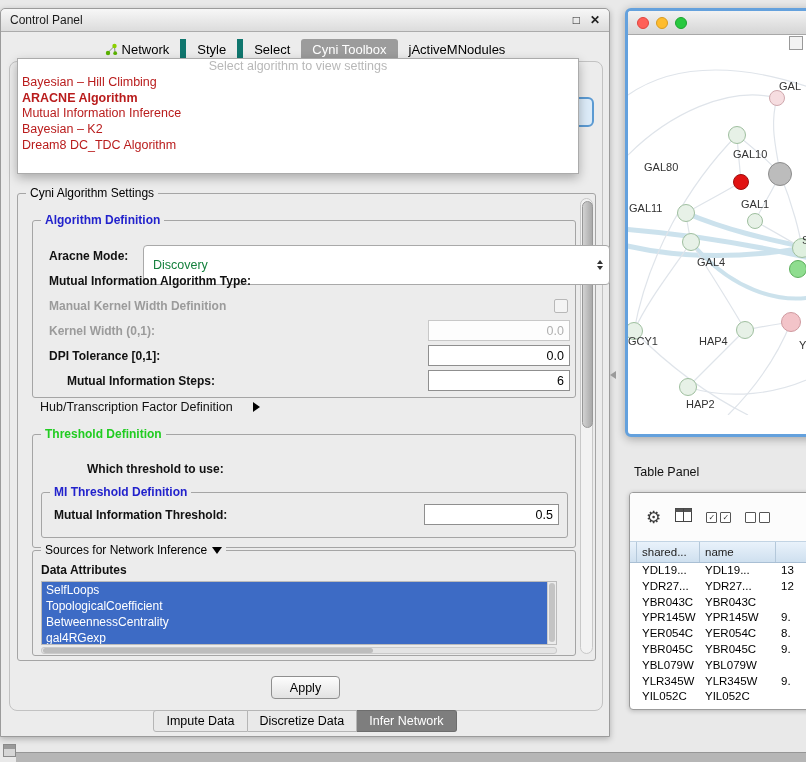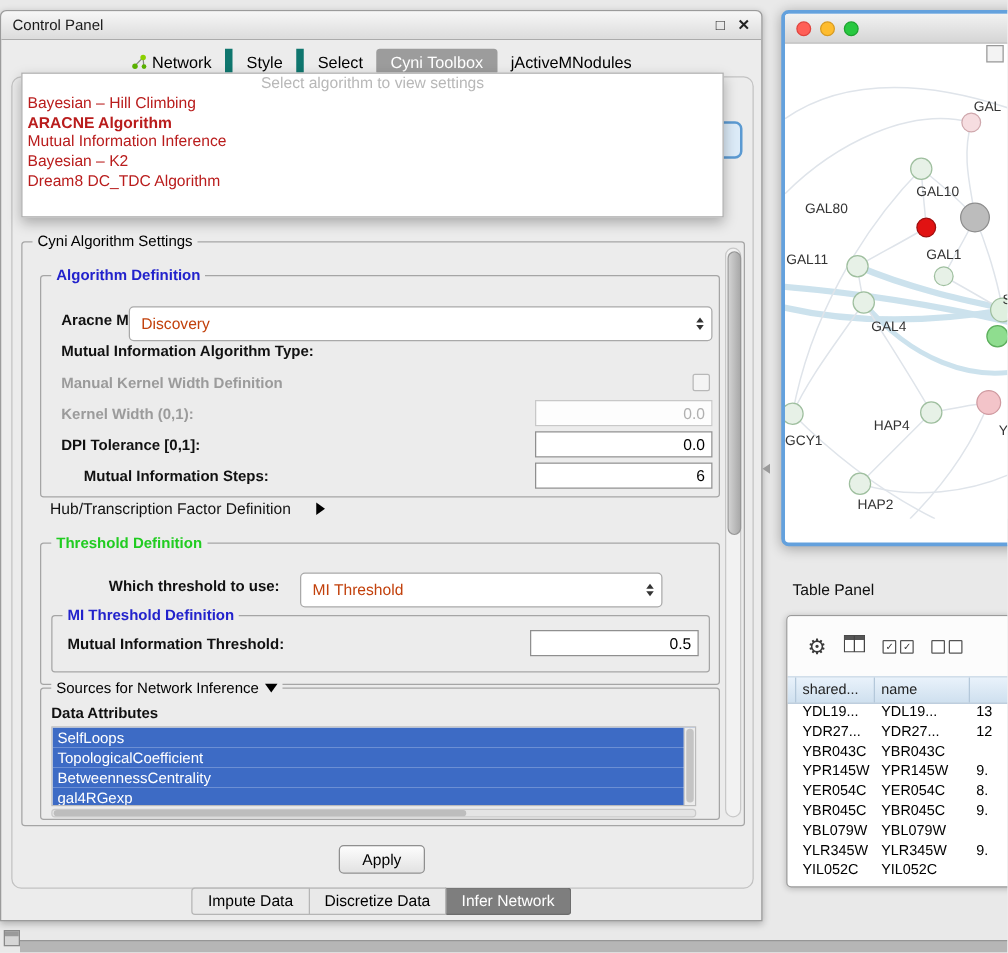--- a/index.html
+++ b/index.html
@@ -42,22 +42,22 @@
   #settings-box{left:16px;top:184px;width:577px;height:466px;}
   #settings-scroll{position:absolute;right:2px;top:4px;width:13px;height:456px;background:#f2f2f2;
     border:1px solid #c8c8c8;border-radius:7px;box-sizing:border-box;}
   #settings-thumb{position:absolute;left:1px;top:2px;width:9px;height:225px;background:linear-gradient(90deg,#d2d2d2,#a9a9a9);
     border:1px solid #979797;border-radius:6px;}
 
   #alg-box{left:14px;top:26px;width:542px;height:176px;}
   .flabel{position:absolute;font-size:12px;font-weight:bold;color:#111;white-space:nowrap;}
   .flabel.disabled{color:#9b9b9b;}
 
-  .combo{position:absolute;height:28px;background:#fff;border:1px solid #a9a9a9;border-radius:4px;
-    display:flex;align-items:center;font-size:12.5px;padding-left:9px;box-sizing:border-box;color:#c2410c;}
+  .combo{position:absolute;height:40px;background:#fff;border:1px solid #a9a9a9;border-radius:4px;
+    display:flex;align-items:center;font-size:12.5px;padding-left:9px;box-sizing:border-box;color:#15803d;margin-left:40px;}
   .combo .arrows{margin-left:auto;margin-right:6px;display:flex;flex-direction:column;gap:2px;}
   .combo .arrows i{display:block;width:0;height:0;border-left:3.5px solid transparent;border-right:3.5px solid transparent;}
   .combo .arrows .up{border-bottom:4px solid #333;}
   .combo .arrows .dn{border-top:4px solid #333;}
 
   .tfield{position:absolute;height:21px;background:#fff;border:1px solid #8f8f8f;box-sizing:border-box;
     font-size:12.5px;text-align:right;padding:0 5px;font-family:"Liberation Sans",sans-serif;color:#000;}
   .tfield.disabled{color:#b0b0b0;border-color:#c8c8c8;background:#fdfdfd;}
   .checkbox{position:absolute;width:14px;height:14px;border:1px solid #b8b8b8;background:#f4f4f4;border-radius:2px;box-sizing:border-box;}
 
@@ -224,27 +224,20 @@
 
       <div id="hub-row">
         <span>Hub/Transcription Factor Definition</span>
         <span class="tri-right"></span>
       </div>
 
       <div id="thr-box" class="groupbox">
         <span class="box-title green">Threshold Definition</span>
 
         <span class="flabel" id="lbl-which">Which threshold to use:</span>
-        <div class="combo" id="combo-which">
-          <span>MI Threshold</span>
-          <span class="arrows">
-              <i class="up"></i>
-              <i class="dn"></i>
-            </span>
-        </div>
 
         <div id="mi-box" class="groupbox">
           <span class="box-title blue">MI Threshold Definition</span>
           <span class="flabel" id="lbl-mithr">Mutual Information Threshold:</span>
           <input class="tfield" id="fld-mithr" readonly="" value="0.5" style="">
         </div>
       </div>
 
       <div id="src-box" class="groupbox">
         <span class="box-title"><span>Sources for Network Inference</span><span class="tri-down"></span></span>
@@ -319,21 +312,21 @@
         <div class="net-node" style="left: 49px; top: 169px; width: 18px; height: 18px; background: rgb(231, 241, 231); border: 1.5px solid rgb(159, 191, 159);"></div>
         <div class="net-label" style="left: 1px; top: 167px;">GAL11</div>
         <div class="net-node" style="left: 119px; top: 178px; width: 16px; height: 16px; background: rgb(231, 241, 231); border: 1.5px solid rgb(159, 191, 159);"></div>
         <div class="net-label" style="left: 113px; top: 163px;">GAL1</div>
         <div class="net-node" style="left: 164px; top: 203px; width: 20px; height: 20px; background: rgb(223, 240, 223); border: 1.5px solid rgb(159, 191, 159);"></div>
         <div class="net-label" style="left: 136px; top: 199px; margin-left: 38px;">SWI4</div>
         <div class="net-node" style="left: 54px; top: 198px; width: 18px; height: 18px; background: rgb(231, 241, 231); border: 1.5px solid rgb(159, 191, 159);"></div>
         <div class="net-label" style="left: 69px; top: 221px;">GAL4</div>
         <div class="net-node" style="left: 161px; top: 225px; width: 18px; height: 18px; background: rgb(143, 221, 143); border: 1.5px solid rgb(93, 175, 93);"></div>
         <div class="net-node" style="left: -3px; top: 287px; width: 18px; height: 18px; background: rgb(231, 241, 231); border: 1.5px solid rgb(159, 191, 159);"></div>
-        <div class="net-label" style="left: 0px; top: 312px; text-align: center;">GCY1</div>
+        <div class="net-label" style="left: 0px; top: 300px; text-align: center;">GCY1</div>
         <div class="net-node" style="left: 108px; top: 286px; width: 18px; height: 18px; background: rgb(231, 241, 231); border: 1.5px solid rgb(159, 191, 159);"></div>
         <div class="net-label" style="left: 71px; top: 300px;">HAP4</div>
         <div class="net-node" style="left: 153px; top: 277px; width: 20px; height: 20px; background: rgb(243, 196, 201); border: 1.5px solid rgb(207, 154, 160);"></div>
         <div class="net-label" style="left: 171px; top: 304px;">Y</div>
         <div class="net-node" style="left: 51px; top: 343px; width: 18px; height: 18px; background: rgb(231, 241, 231); border: 1.5px solid rgb(159, 191, 159);"></div>
         <div class="net-label" style="left: 58px; top: 363px;">HAP2</div>
       </div>
   </div>
 
   <div id="table-panel-title">Table Panel</div>

